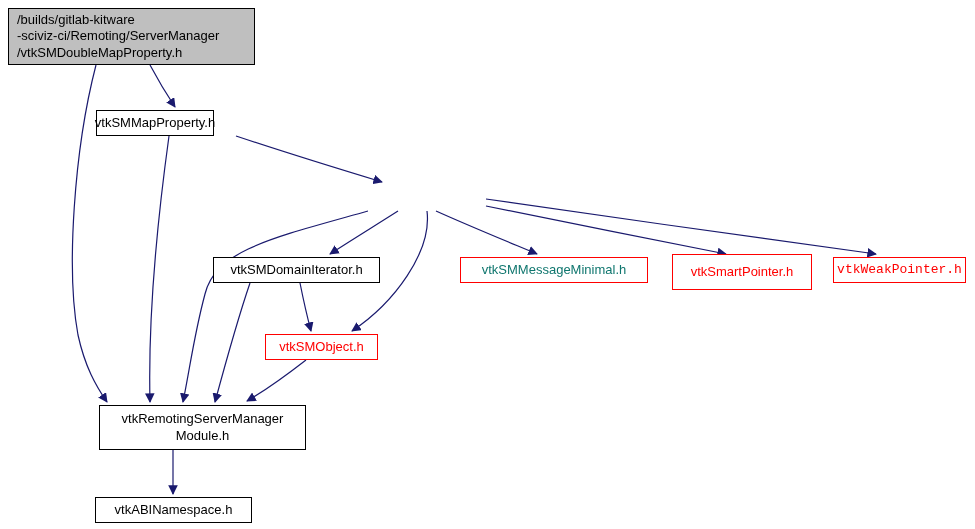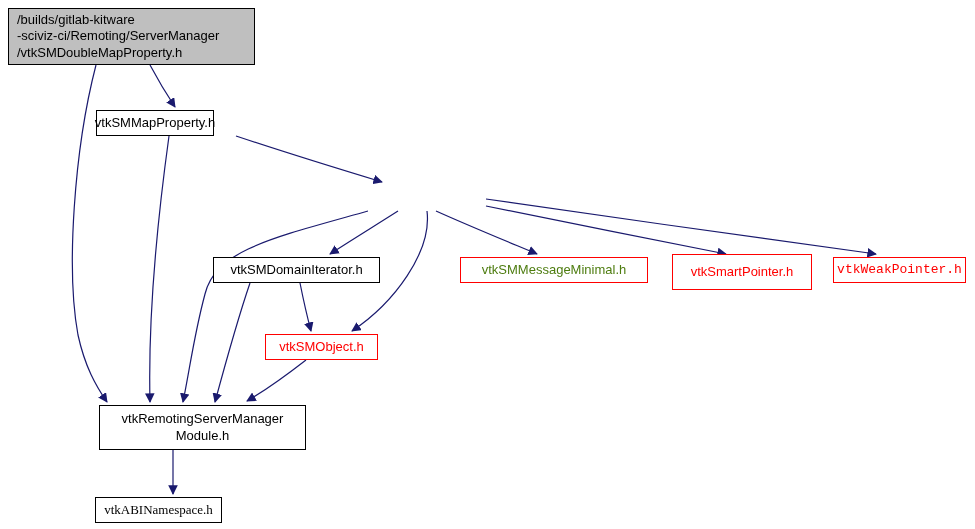--- a/index.html
+++ b/index.html
@@ -46,32 +46,32 @@
       <div class="lbl">/builds/gitlab-kitware</div>
       <div class="lbl">-sciviz-ci/Remoting/ServerManager</div>
       <div class="lbl">/vtkSMDoubleMapProperty.h</div>
     </div>
     <div class="node" style="left: 96px; top: 110px; width: 118px; height: 26px;">
       <div class="lbl">vtkSMMapProperty.h</div>
     </div>
     <div class="node" style="left: 213px; top: 257px; width: 167px; height: 26px;">
       <div class="lbl">vtkSMDomainIterator.h</div>
     </div>
-    <div class="node red" style="left: 460px; top: 257px; width: 188px; height: 26px; border-color: rgb(255, 0, 0); color: #4d7c0f;">
+    <div class="node red" style="left: 460px; top: 257px; width: 188px; height: 26px; border-color: rgb(255, 0, 0); color: #0f766e;">
       <div class="lbl">vtkSMMessageMinimal.h</div>
     </div>
     <div class="node red" style="left: 672px; top: 254px; width: 140px; height: 36px; border-color: rgb(255, 0, 0); color: rgb(255, 0, 0);">
       <div class="lbl">vtkSmartPointer.h</div>
     </div>
     <div class="node red" style="left: 833px; top: 257px; width: 133px; height: 26px; border-color: rgb(255, 0, 0); color: rgb(255, 0, 0); font-family: Liberation Mono, monospace;">
       <div class="lbl">vtkWeakPointer.h</div>
     </div>
     <div class="node red" style="left: 265px; top: 334px; width: 113px; height: 26px; border-color: rgb(255, 0, 0); color: rgb(255, 0, 0);">
       <div class="lbl">vtkSMObject.h</div>
     </div>
     <div class="node" style="left: 70px; top: 405px; width: 207px; height: 45px; margin-left: 29px;">
       <div class="lbl">vtkRemotingServerManager</div>
       <div class="lbl">Module.h</div>
     </div>
-    <div class="node" style="left: 95px; top: 497px; width: 127px; height: 26px; font-family: Liberation Serif, serif;">
+    <div class="node" style="left: 95px; top: 497px; width: 157px; height: 26px;">
       <div class="lbl">vtkABINamespace.h</div>
     </div>
   </div>
 
 </body></html>

